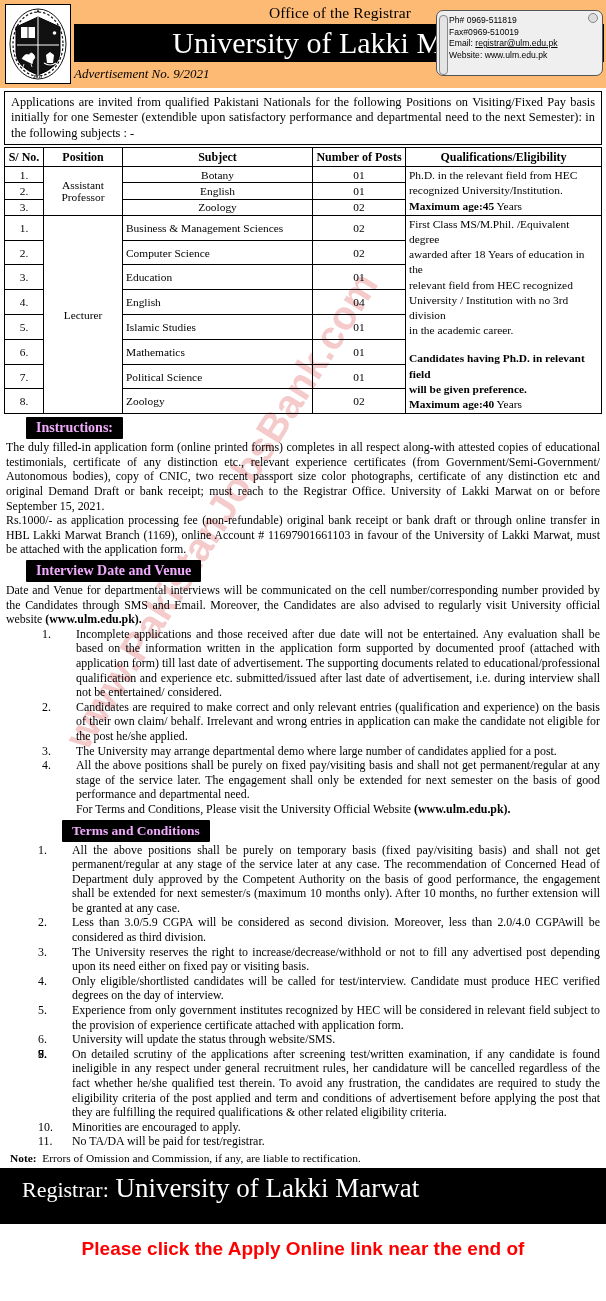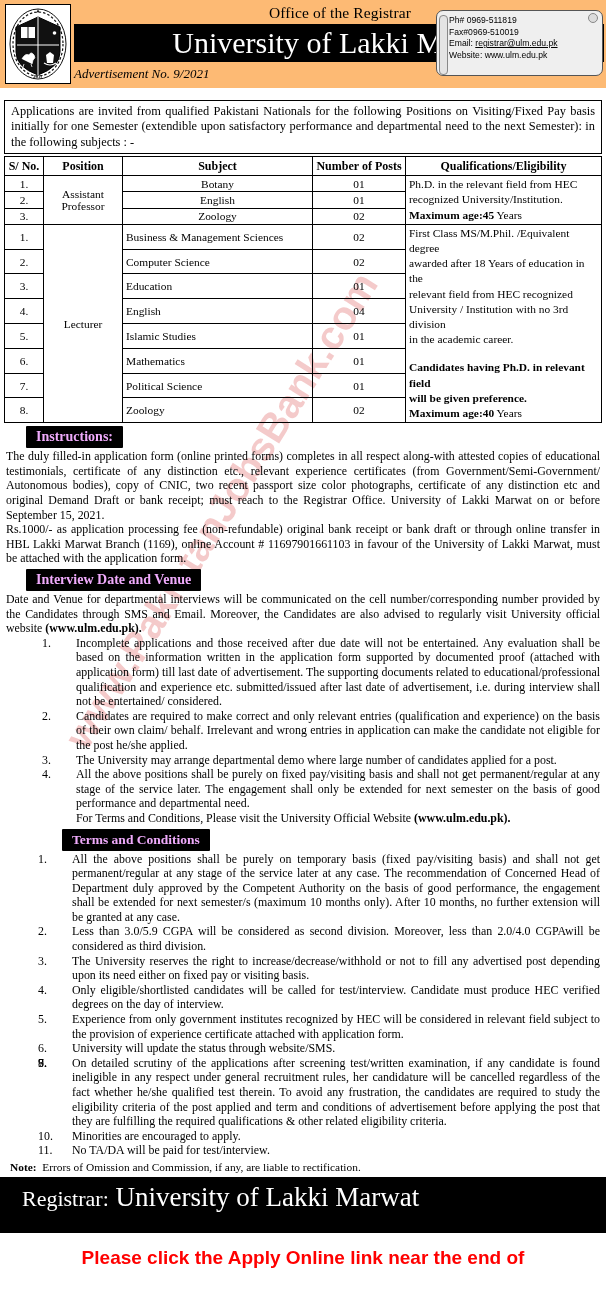--- a/index.html
+++ b/index.html
@@ -44,21 +44,21 @@
     border:1px solid #888;border-radius:4px;background:#e4e4e4;
   }
   .contact-box .roll-corner{
     position:absolute;right:4px;top:2px;width:8px;height:8px;border:1px solid #888;
     border-radius:50%;background:#dcdcdc;
   }
   .contact-box u{text-decoration:underline;}
 
   
   .intro{
-    margin:12px 4px 0 4px;border:1.4px solid #000;padding:3px 6px 3px 6px;
+    margin:3px 4px 0 4px;border:1.4px solid #000;padding:3px 6px 3px 6px;
     font-size:12.4px;line-height:15.4px;text-align:justify;
   }
 
   
   table.jobs{
     margin:2px 4px 0 4px;width:598px;border-collapse:collapse;
     table-layout:fixed;font-size:11.4px;
   }
   table.jobs td,table.jobs th{
     border:1px solid #000;padding:1px 3px;vertical-align:middle;
@@ -299,21 +299,21 @@
         <li><span class="num">1.</span><span>All the above positions shall be purely on temporary basis (fixed pay/visiting basis) and shall not get permanent/regular at any stage of the service later at any case. The recommendation of Concerned Head of Department duly approved by the Competent Authority on the basis of good performance, the engagement shall be extended for next semester/s (maximum 10 months only). After 10 months, no further extension will be granted at any case.</span></li>
         <li><span class="num">2.</span><span>Less than 3.0/5.9 CGPA will be considered as second division. Moreover, less than 2.0/4.0 CGPAwill be considered as third division.</span></li>
         <li><span class="num">3.</span><span>The University reserves the right to increase/decrease/withhold or not to fill any advertised post depending upon its need either on fixed pay or visiting basis.</span></li>
         <li><span class="num">4.</span><span>Only eligible/shortlisted candidates will be called for test/interview. Candidate must produce HEC verified  degrees on the day of interview.</span></li>
         <li><span class="num">5.</span><span>Experience from only government institutes recognized by HEC will be considered in relevant field subject to the provision of experience certificate attached with application form.</span></li>
         <li><span class="num">6.</span><span>University will update the status through website/SMS.</span></li>
         <li><span class="num">7.</span></li>
         <li><span class="num">8.</span></li>
         <li><span class="num">9.</span><span>On detailed scrutiny of the applications after screening test/written examination, if any candidate is found ineligible in any respect under general recruitment rules, her candidature will be cancelled regardless of the fact whether he/she qualified test therein. To avoid any frustration, the candidates are required to study the eligibility criteria of the post applied and term and conditions of advertisement before applying the post that they are fulfilling the required qualifications &amp; other related eligibility criteria.</span></li>
         <li><span class="num">10.</span><span>Minorities are encouraged to apply.</span></li>
-        <li><span class="num">11.</span><span>No TA/DA will be paid for test/interview.</span></li>
+        <li><span class="num">11.</span><span>No TA/DA will be paid for test/registrar.</span></li>
       </ol>
       <div class="note-line"><b>Note:</b>&nbsp;&nbsp;<span>Errors of Omission and Commission, if any, are liable to rectification.</span></div>
     </div>
 
     
     <div class="registrar-band">
       <span class="lbl">Registrar:</span>
       <span>University of Lakki Marwat</span>
     </div>
 

